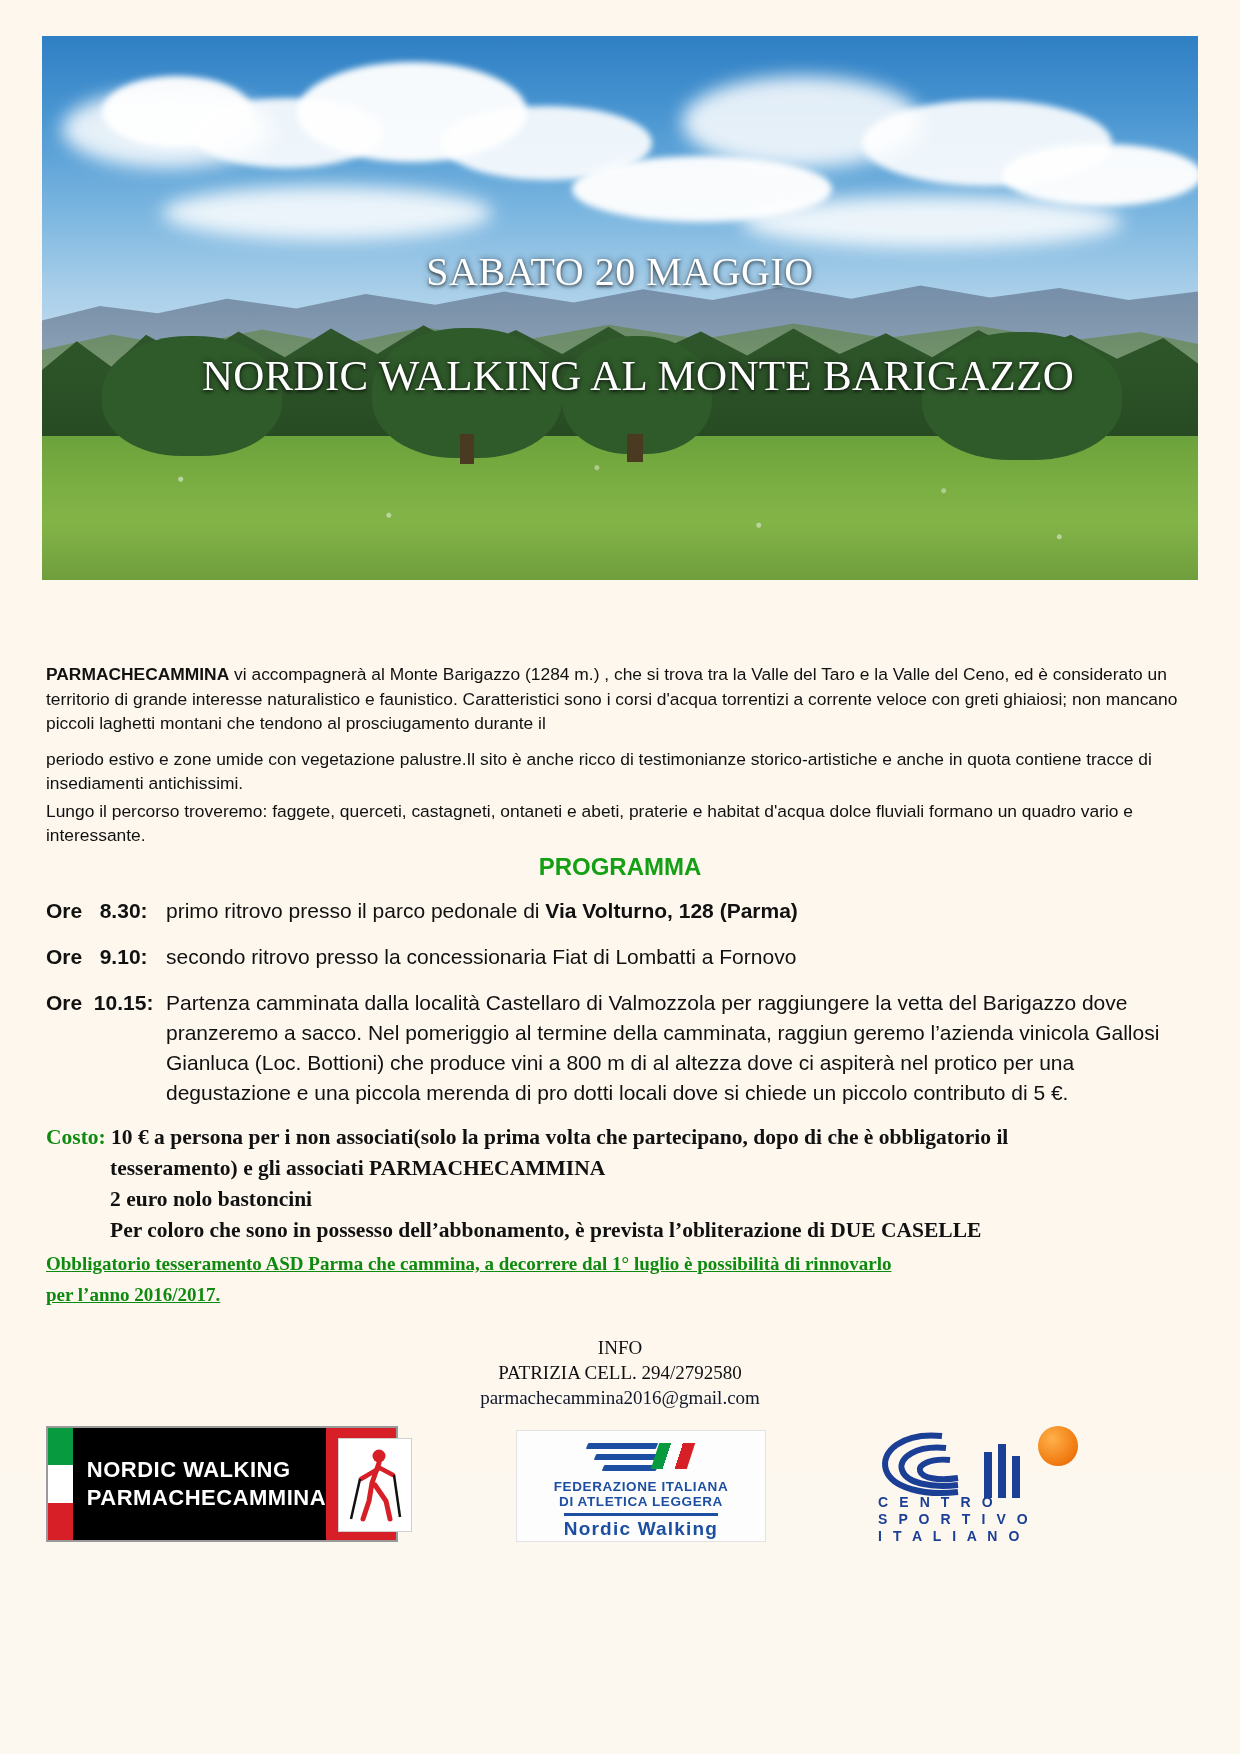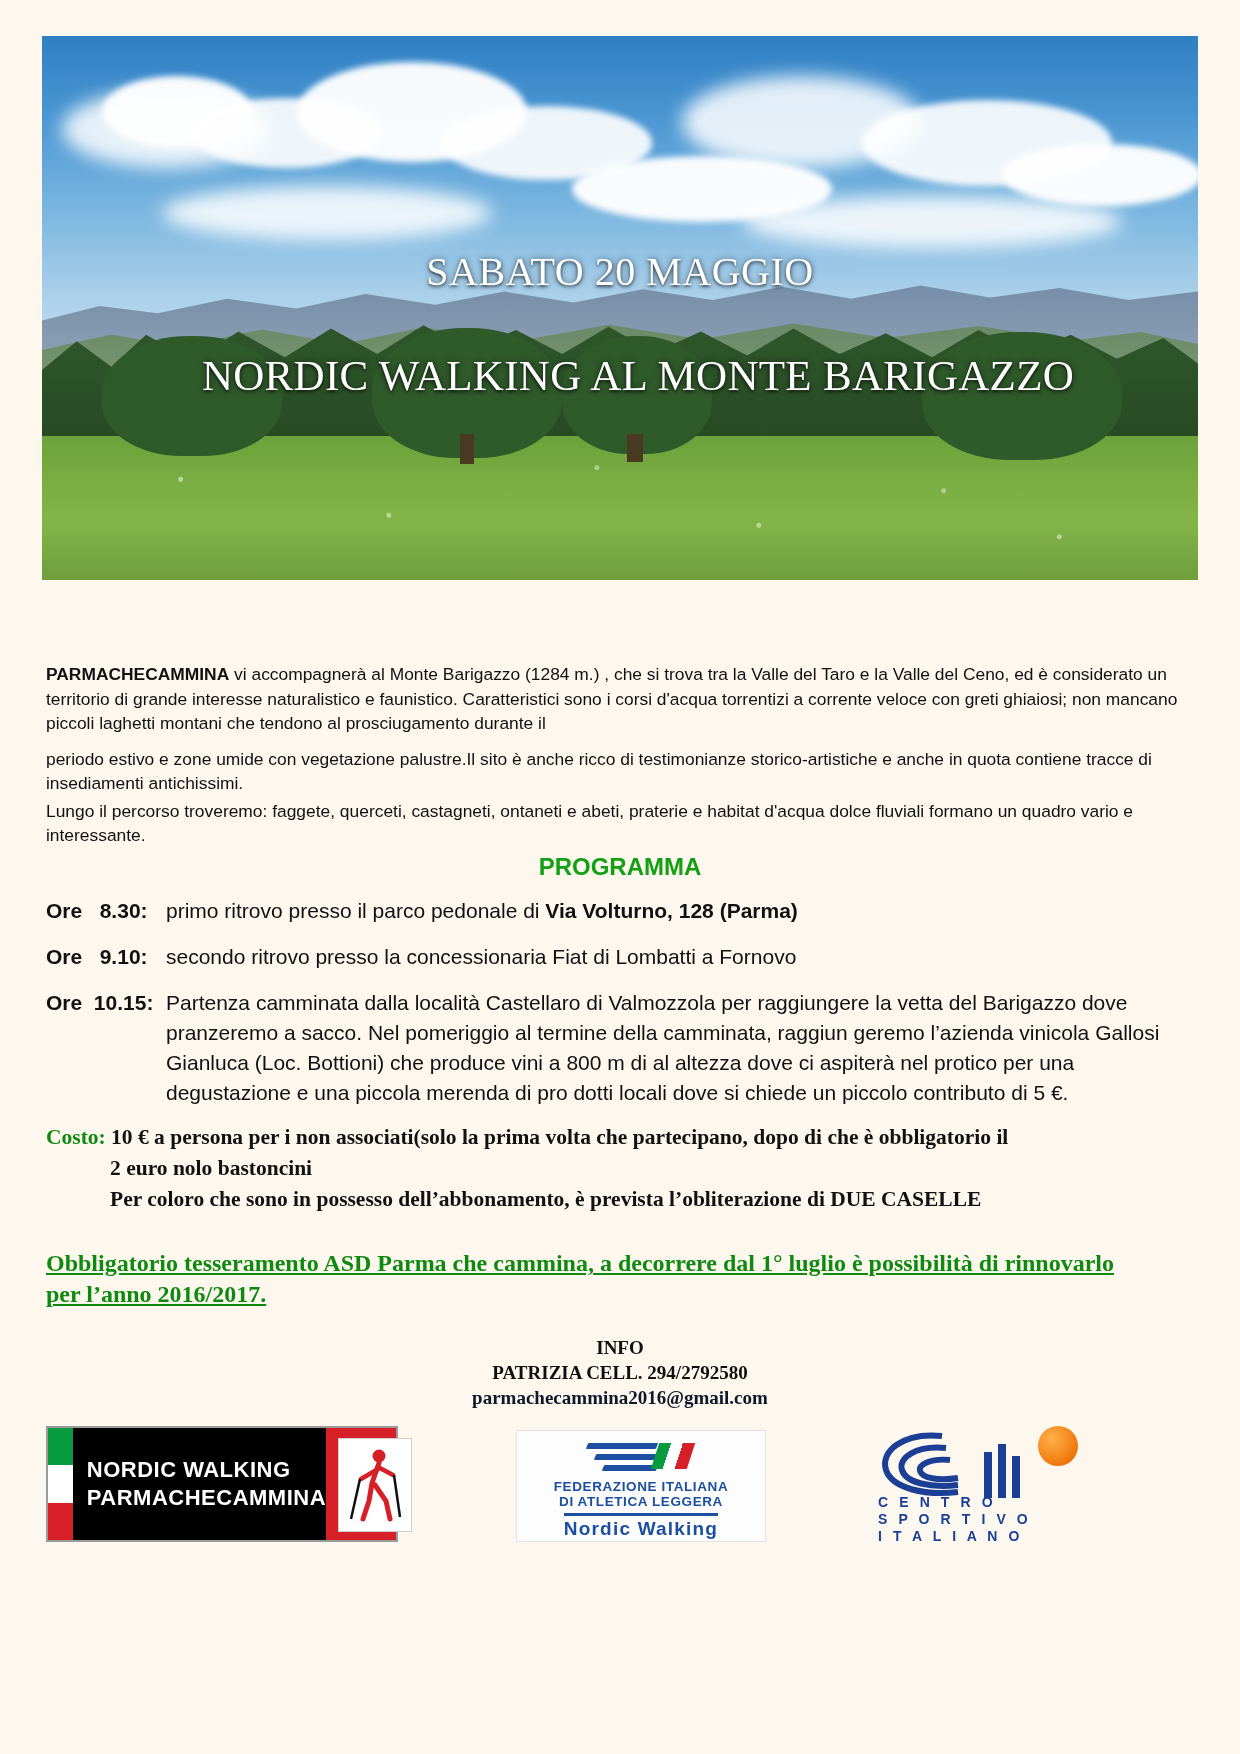--- a/index.html
+++ b/index.html
@@ -204,38 +204,38 @@
   .costo .label { color: #0f8a10; }
   .costo .indent { display: block; padding-left: 64px; }
 
   
   .obbl {
     position: absolute;
     left: 46px;
     top: 1248px;
     width: 1150px;
     font-family: "Liberation Serif", serif;
-    font-size: 24px;
+    font-size: 19px;
     line-height: 31px;
     font-weight: bold;
     color: #0f8a10;
     text-decoration: underline;
   }
 
   
   .info {
     position: absolute;
     left: 0;
     top: 1335px;
     width: 100%;
     text-align: center;
     font-family: "Liberation Serif", serif;
     font-size: 19px;
     line-height: 25px;
-    font-weight: bold;
+    font-weight: normal;
     color: #101010;
   }
   .info .mail { color: #0f172a; }
 
   
   .footer {
     position: absolute;
     left: 0;
     top: 1424px;
     width: 1240px;
@@ -430,20 +430,21 @@
       <div class="prog-text">secondo ritrovo presso la concessionaria Fiat di Lombatti a Fornovo</div>
     </div>
     <div class="prog-row">
       <div class="prog-time">Ore  10.15:</div>
       <div class="prog-text">Partenza camminata dalla località Castellaro di Valmozzola per raggiungere la vetta del Barigazzo dove pranzeremo a sacco. Nel pomeriggio al termine della camminata, raggiun geremo l’azienda vinicola Gallosi Gianluca (Loc. Bottioni) che produce vini a 800 m di al altezza dove ci aspiterà  nel protico per una degustazione e una piccola merenda di pro dotti locali dove si chiede un piccolo contributo di 5 €.</div>
     </div>
   </div>
 
   <div class="costo">
     <span class="label">Costo:</span><span> 10 € a persona per i non associati(solo la prima volta che partecipano, dopo di che è obbligatorio il</span>
+    <span class="indent">tesseramento) e gli associati  PARMACHECAMMINA</span>
     <span class="indent">2 euro nolo bastoncini</span>
     <span class="indent">Per  coloro che sono in  possesso dell’abbonamento, è prevista l’obliterazione  di DUE CASELLE</span>
   </div>
 
   <div class="obbl">
     <div>Obbligatorio tesseramento ASD Parma che cammina, a decorrere dal 1° luglio è possibilità di rinnovarlo</div>
     <div>per l’anno 2016/2017.</div>
   </div>
 
   <div class="info">

